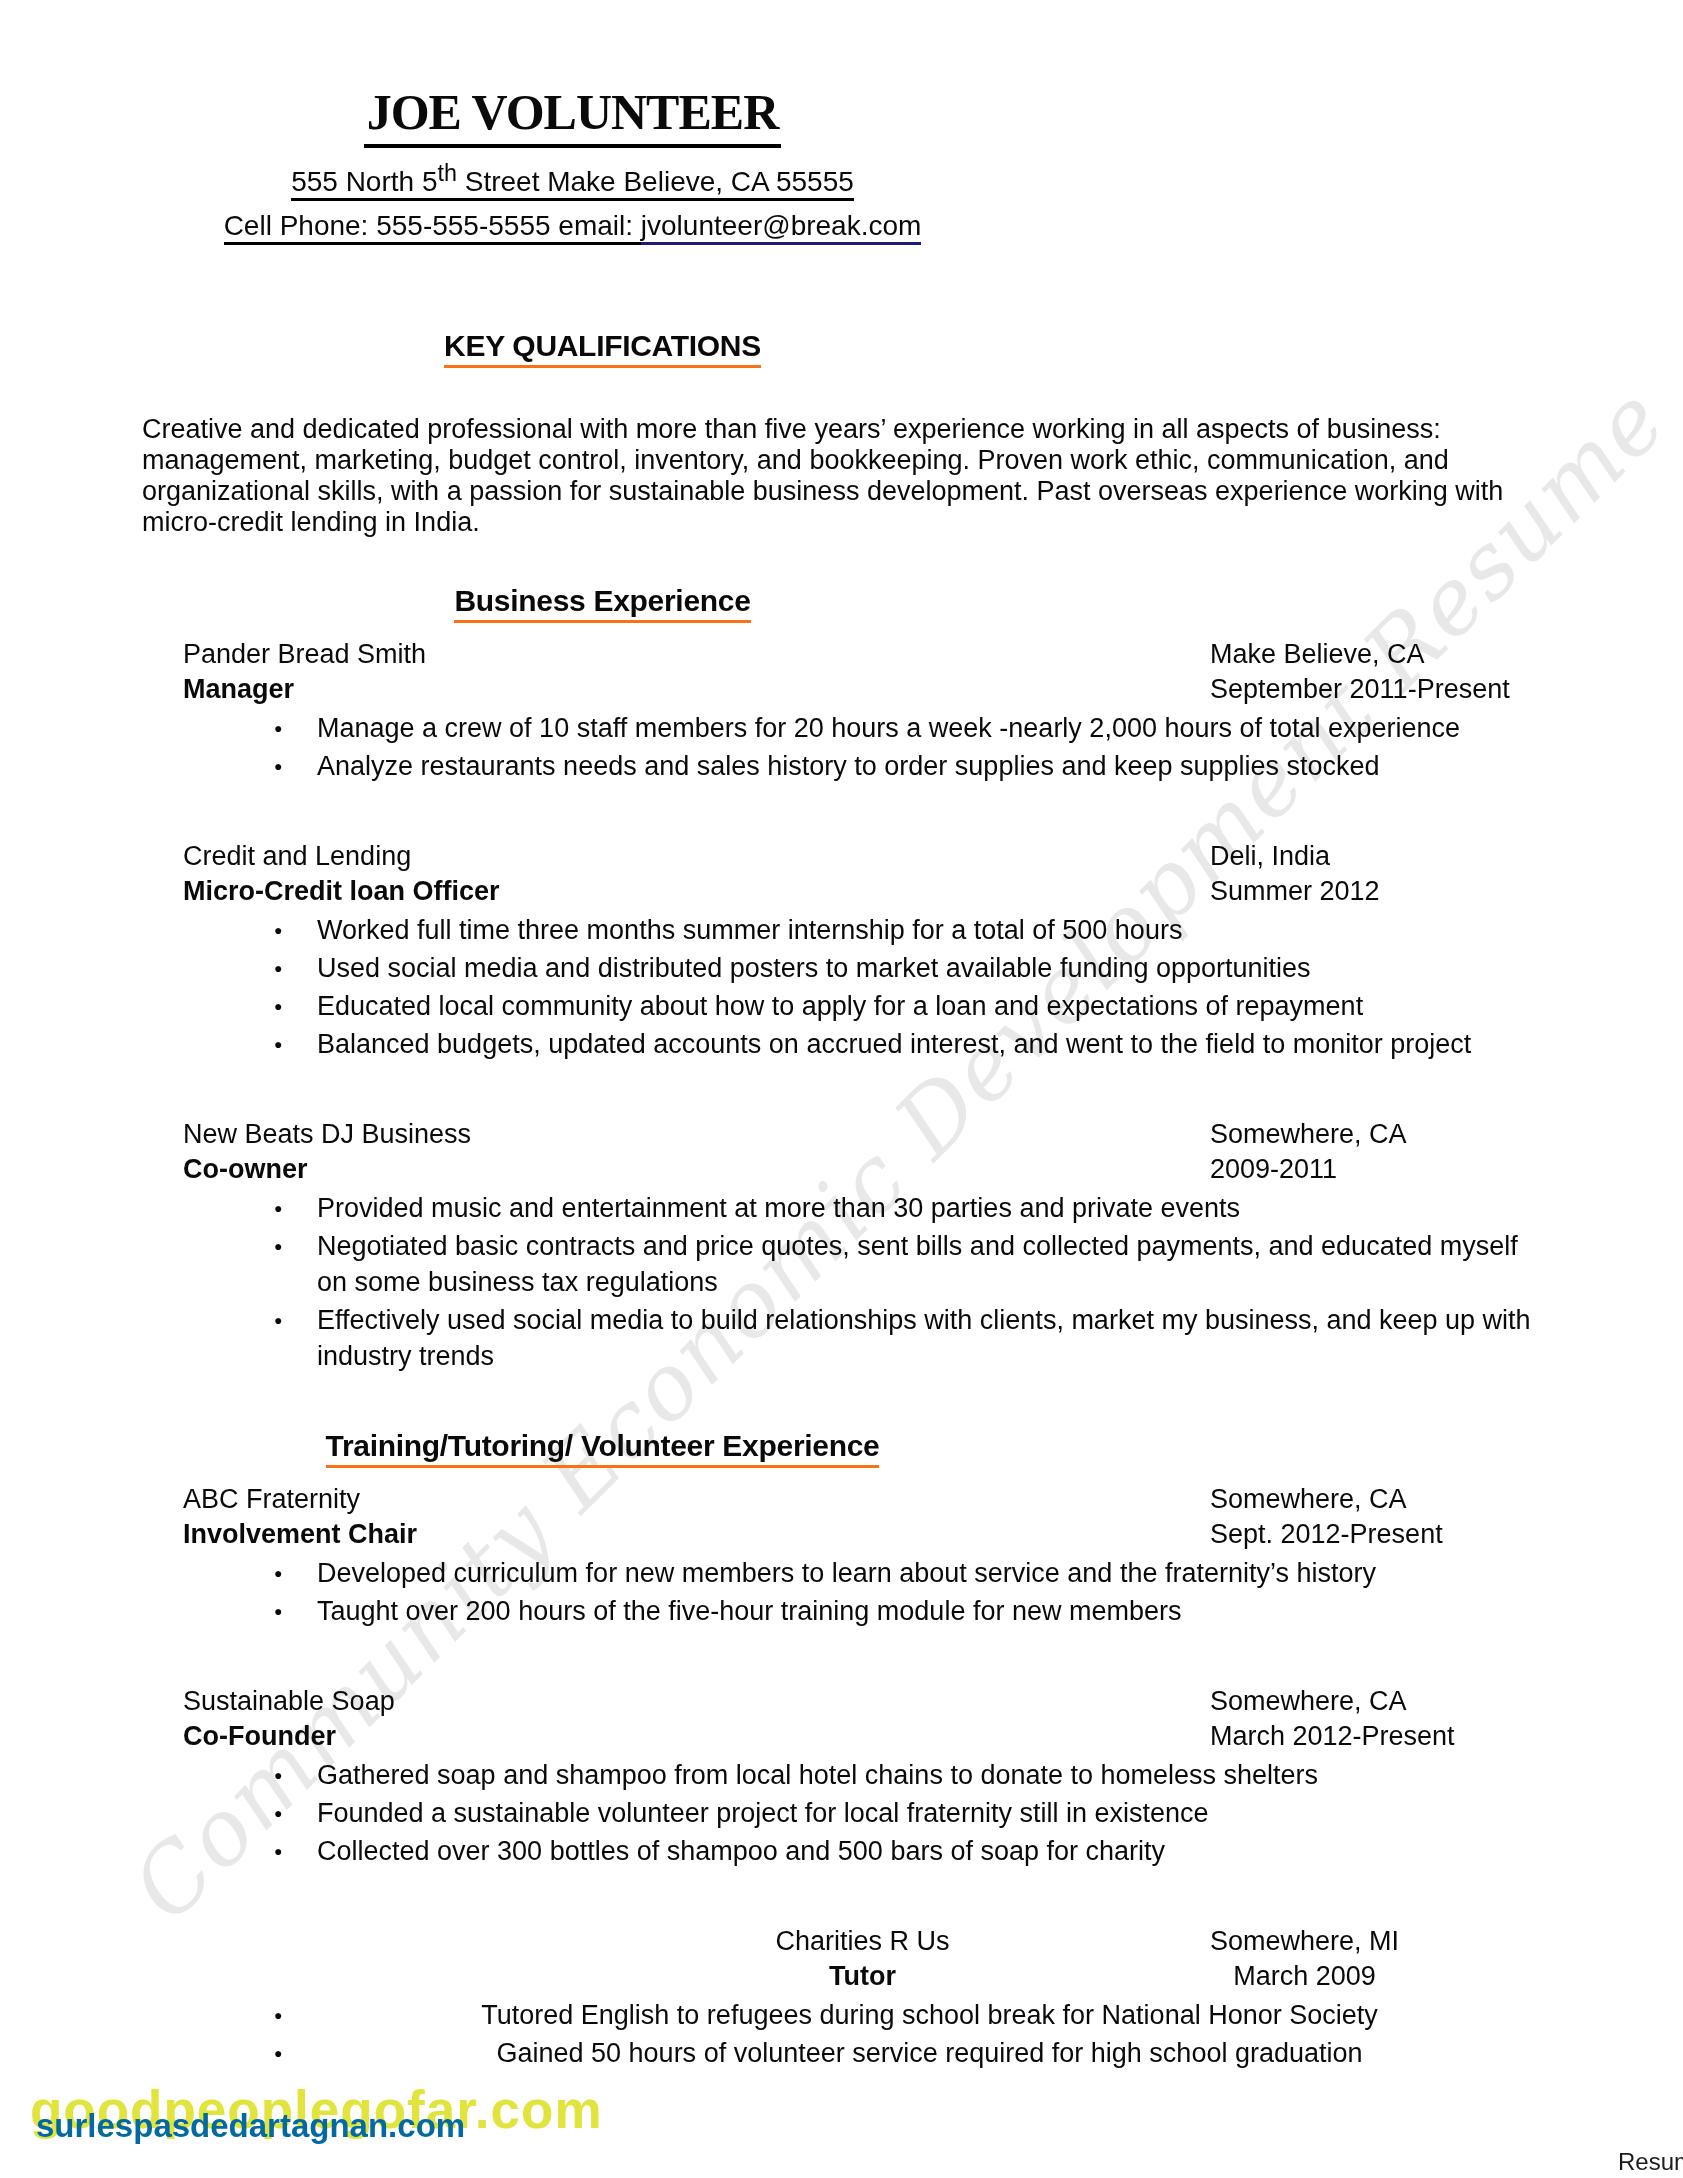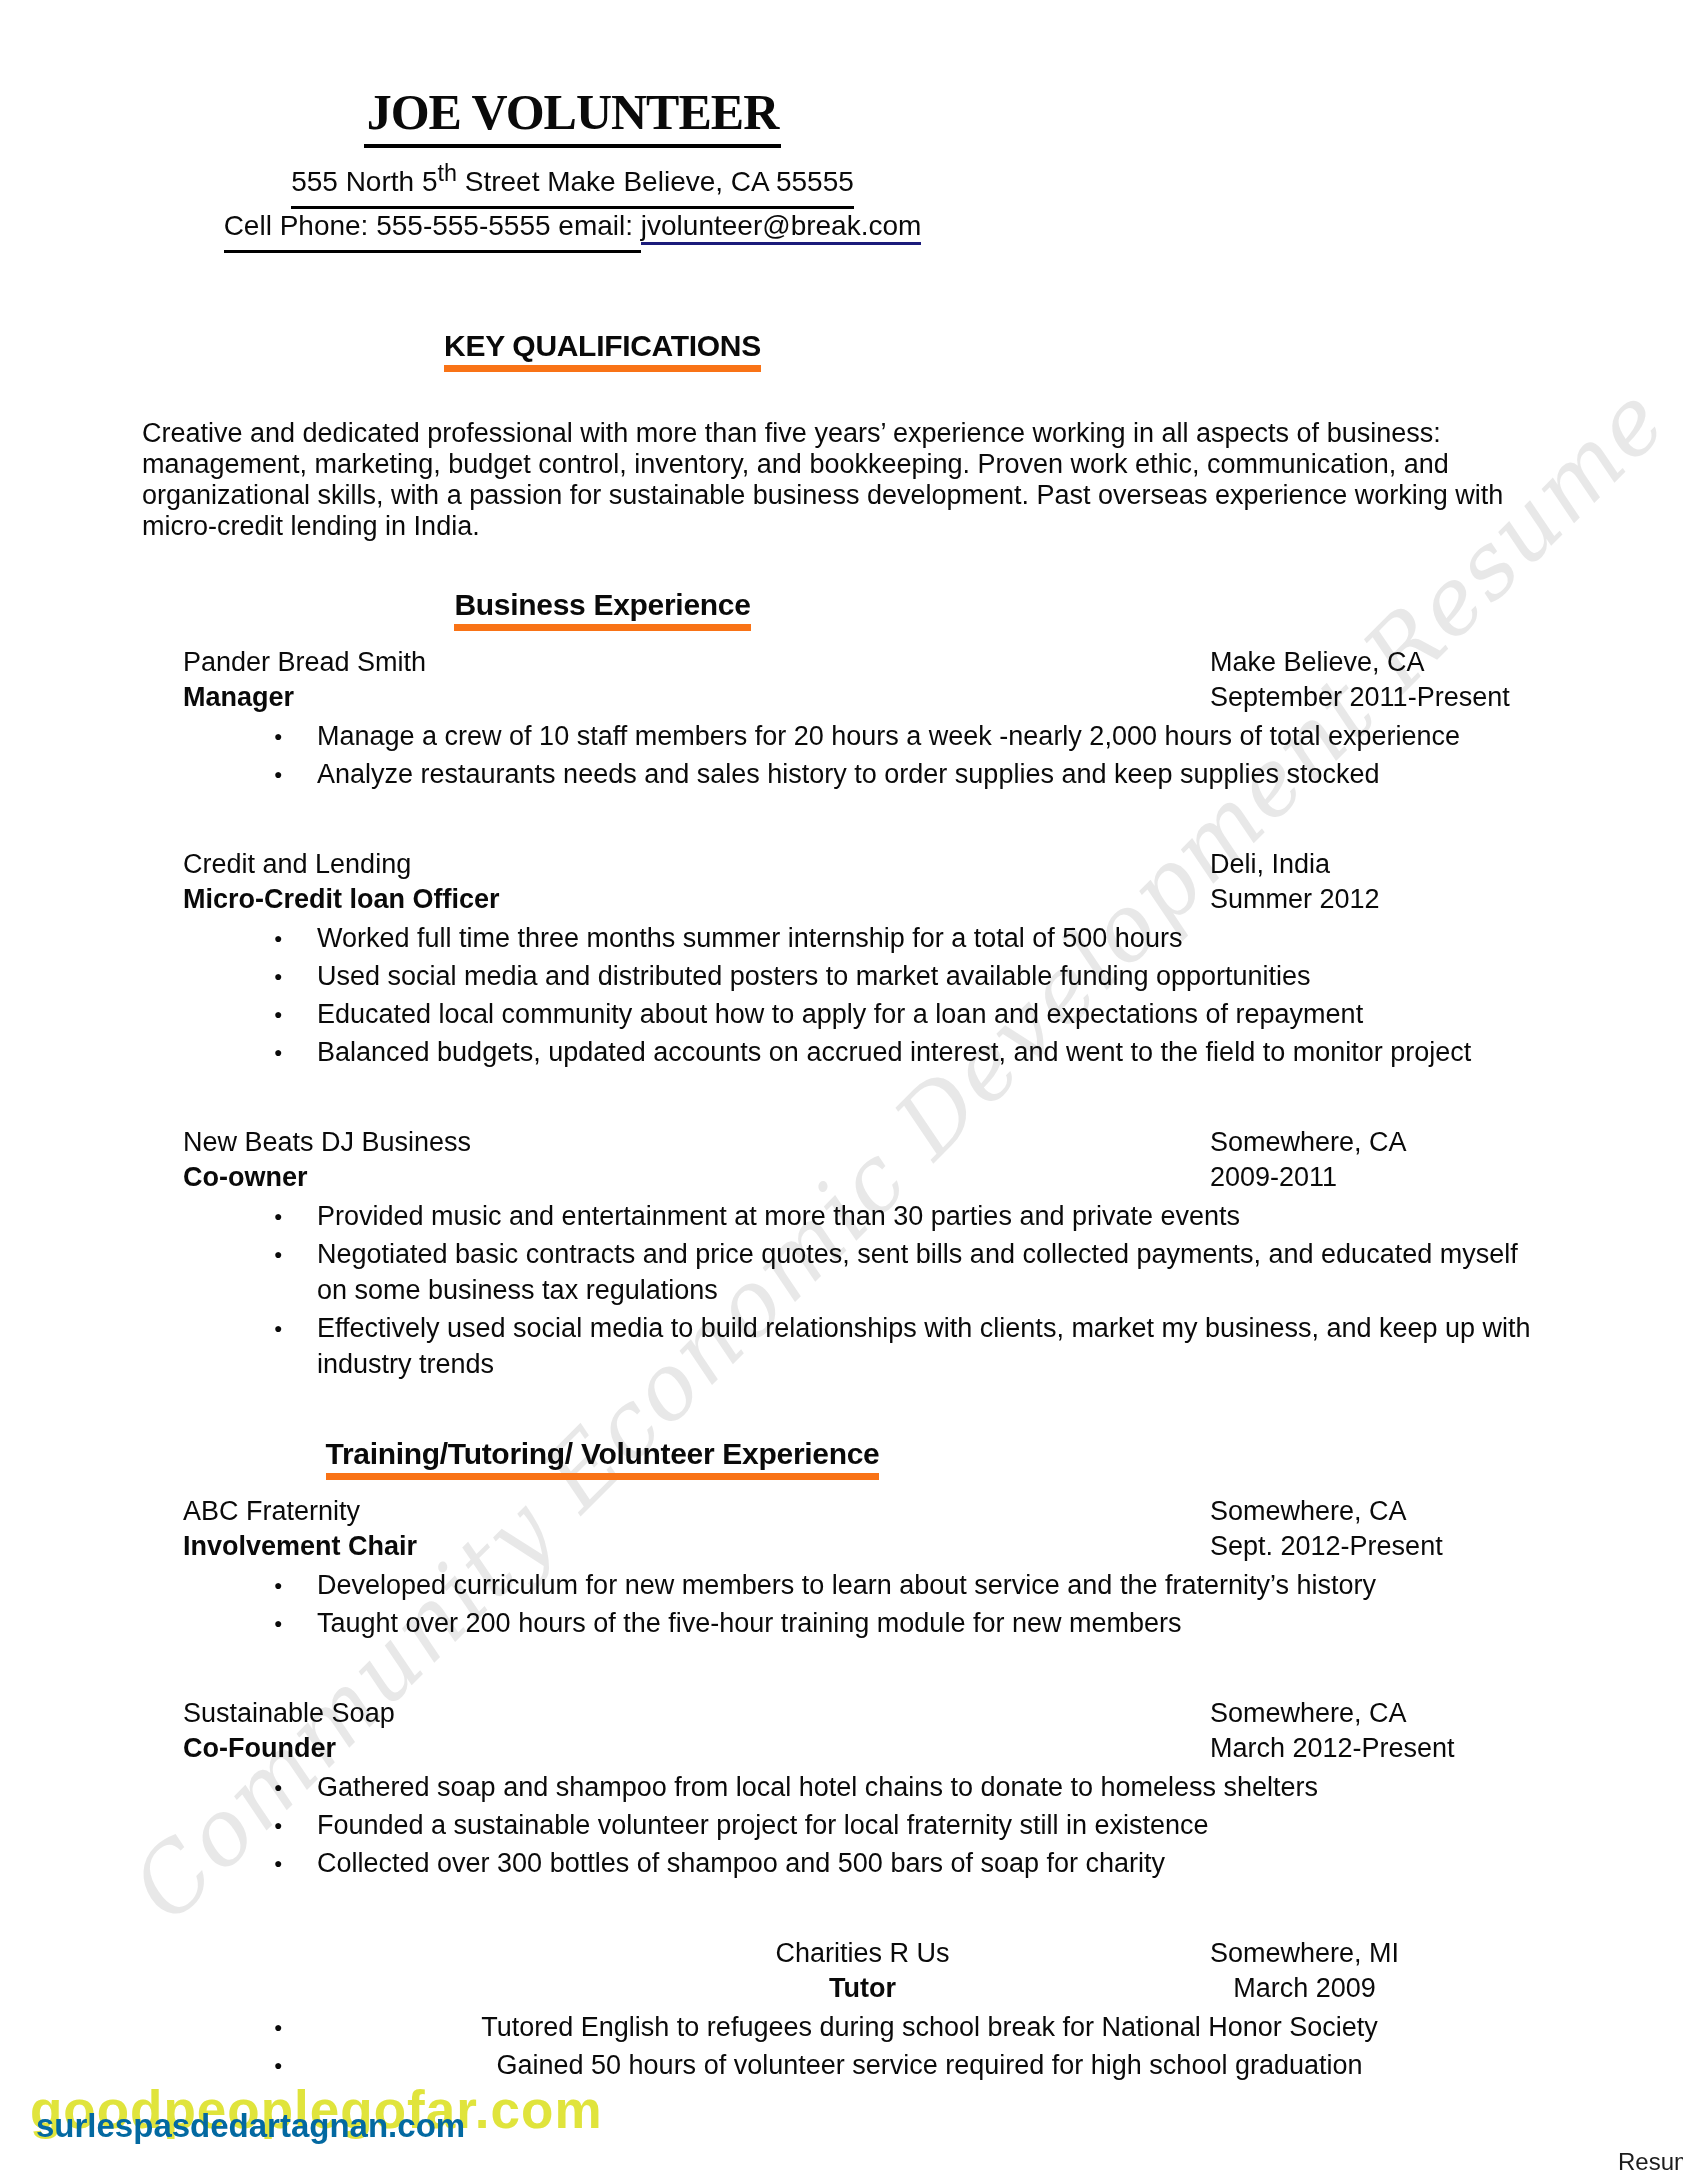--- a/index.html
+++ b/index.html
@@ -17,30 +17,30 @@
   }
   
   .content { position:absolute; left:142px; top:83px; width:1400px; z-index:1; }
 
   .hdr { width:861px; text-align:center; }
   .name {
     display:inline-block; font-family:"Liberation Serif", serif; font-weight:bold;
     font-size:50px; letter-spacing:-1px; border-bottom:4px solid #000; padding:0 3px 3px;
   }
   .hline { font-size:28px; margin-top:12px; }
-  .hline .u { border-bottom:3px solid #000; padding-bottom:9px; }
+  .hline .u { border-bottom:3px solid #000; padding-bottom:1px; }
   .email-u { border-bottom:3px solid #1b1b7a; padding-bottom:1px; color:#0a0a0a; }
 
   .h2wrap { width:921px; text-align:center; }
   .h2wrap.kq { margin-top:87px; }
   .h2wrap.be { margin-top:46px; }
   .h2wrap.tv { margin-top:2px; }
   h2 {
     display:inline-block; margin:0; font-size:30px; font-weight:bold;
-    letter-spacing:-0.3px; border-bottom:7px solid #f97316; padding-bottom:2px;
+    letter-spacing:-0.3px; border-bottom:3px solid #f97316; padding-bottom:2px;
   }
 
   .summary { margin-top:46px; width:1400px; font-size:27px; line-height:31px; }
 
   .job { margin-top:14px; margin-bottom:55px; }
   .job.last { margin-bottom:0;text-align:center; }
   .job-head { position:relative; font-size:27px; line-height:35px; min-height:69px;margin-left:41px; }
   .jh-right { position:absolute; left:1027px; top:0; }
   .job-title { font-weight:bold; }
   .job ul { list-style:none; margin:3px 0 0 0; padding:0; }

